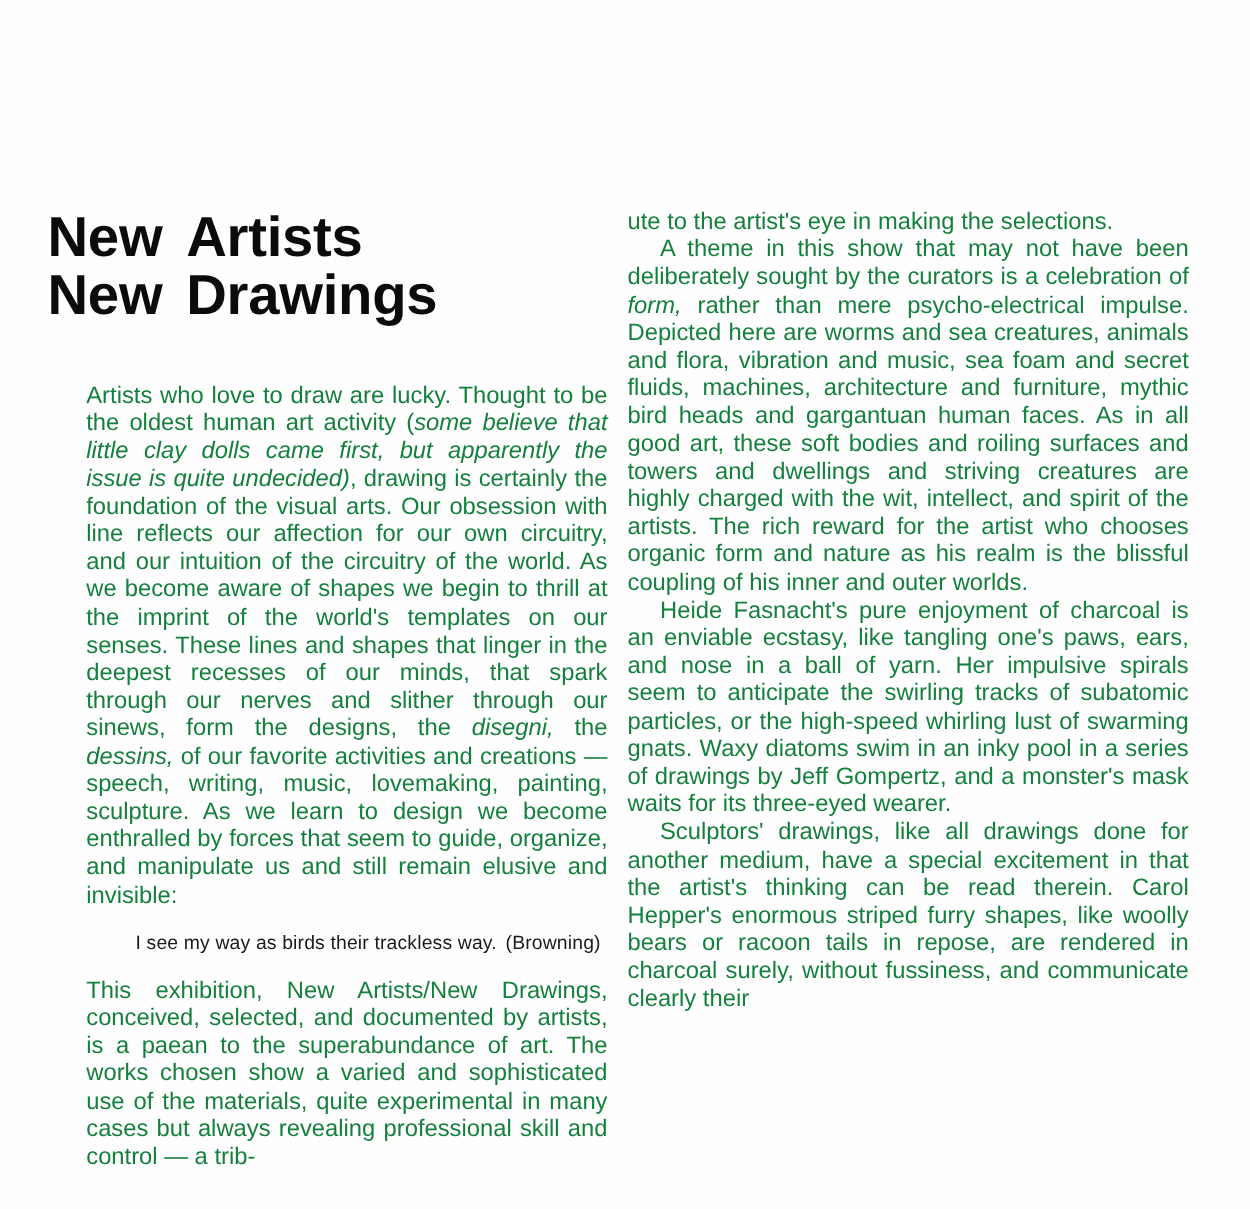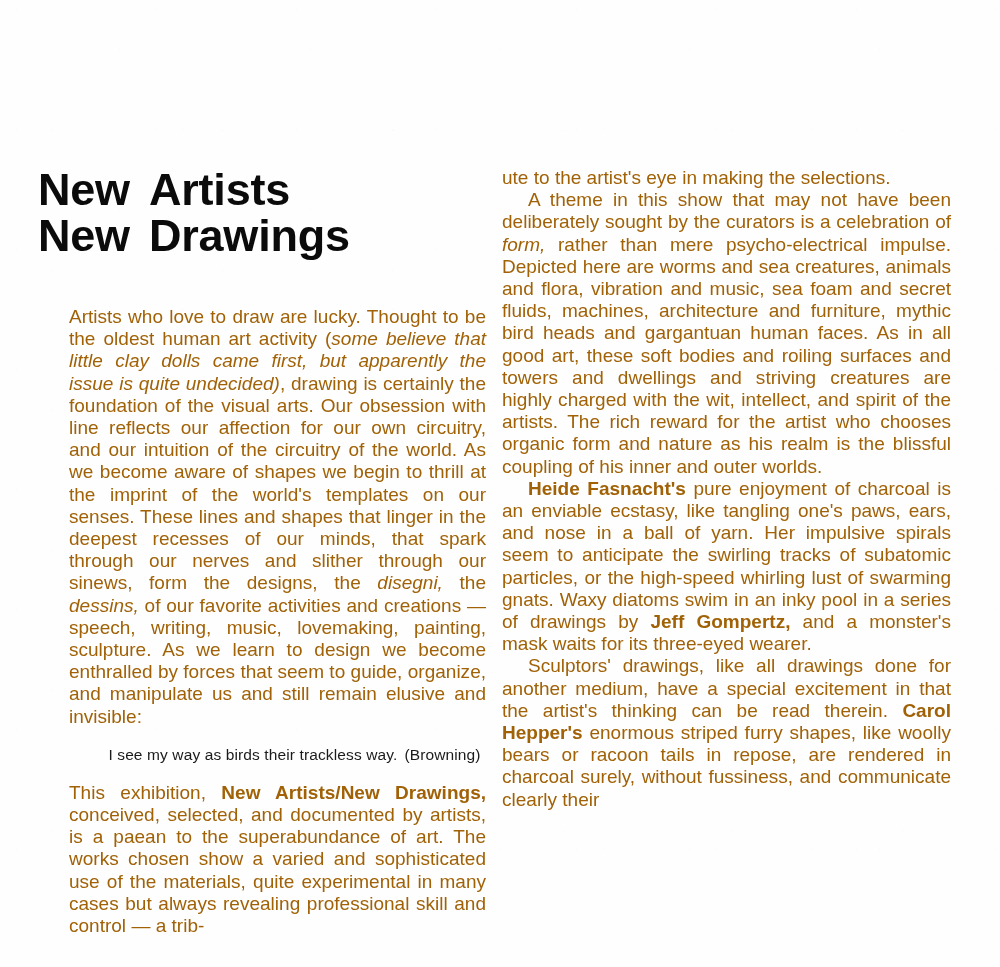--- a/index.html
+++ b/index.html
@@ -66,37 +66,37 @@
     margin-top: 47px;
     margin-left: 32px;
   }
   p.para {
     margin: 0;
     font-size: 19px;
     line-height: 22.2px;
     text-align: justify;
     text-justify: inter-word;
     hyphens: none;
-    color: #a16207;
+    color: #15803d;
     letter-spacing: 0.01px;
   }
   p.para.indent {
     text-indent: 26px;
   }
   p.para.lastline-left {
     text-align-last: left;
   }
   .rcol p.para:first-child {
     text-indent: 0;
   }
 
   em.it {
   }
   strong.bd {
-    font-weight: bold;
+    font-weight: normal;
   }
 
   
   .quote {
     font-size: 15.5px;
     line-height: 20px;
     text-align: center;
     color: #1b1b1b;
     margin: 17px 0 17px 34px;
     letter-spacing: 0.12px;

